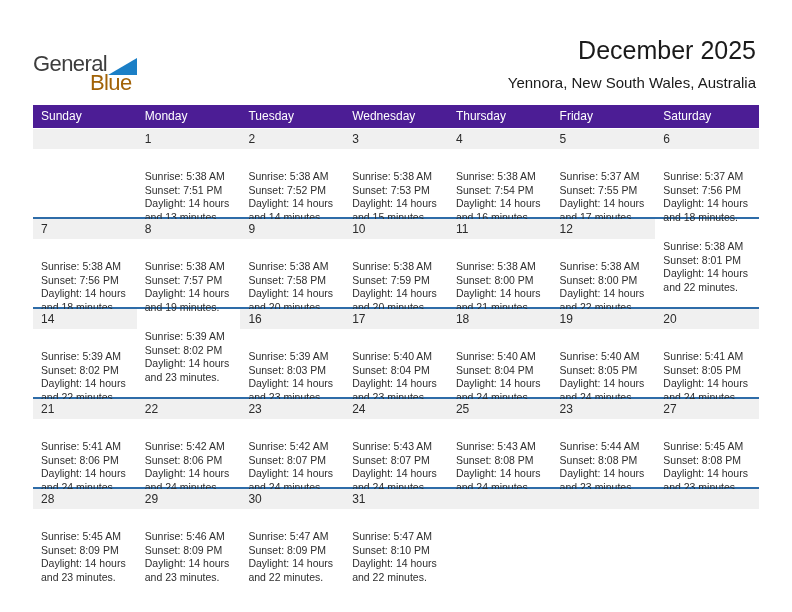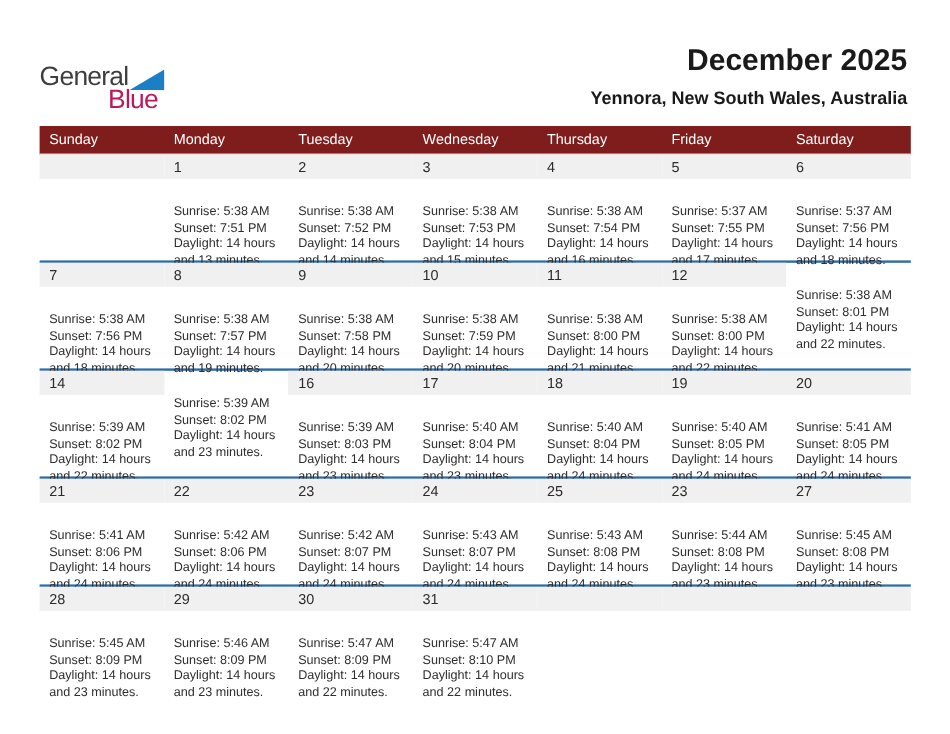--- a/index.html
+++ b/index.html
@@ -6,30 +6,30 @@
   .page {
     position:relative; width:792px; height:612px; background:#ffffff;
     font-family:"Liberation Sans", sans-serif; overflow:hidden;
   }
 
   
   .logo { position:absolute; left:33px; top:53px; }
   .logo-top { display:flex; align-items:flex-end; }
   .logo-general { font-size:22px; color:#3d3d3d; letter-spacing:-0.6px; line-height:1; }
   .logo-triangle { margin-left:1px; display:block; }
-  .logo-blue { font-size:22px; color:#be185d; letter-spacing:-0.6px; line-height:1; margin:-3px 0 0 57px; }
+  .logo-blue { font-size:22px; color:#a16207; letter-spacing:-0.6px; line-height:1; margin:-3px 0 0 57px; }
 
   
-  .title-block { position:absolute; top:38px; right:36px; text-align:right;font-weight:bold; }
+  .title-block { position:absolute; top:38px; right:36px; text-align:right; }
   .title { font-size:25px; color:#1a1a1a; line-height:1; }
   .subtitle { font-size:15px; color:#1a1a1a; line-height:1; margin-top:12px; }
 
   
   .calendar { position:absolute; left:33px; top:105px; width:726px; }
-  .weekday-row { display:flex; background:#7f1d1d; border-bottom:1px solid #ffffff; }
+  .weekday-row { display:flex; background:#4c1d95; border-bottom:1px solid #ffffff; }
   .weekday-cell { flex:1 1 0; color:#ffffff; font-size:12px; padding:4px 0 5px 8px; }
   .week-row { display:flex; height:88px; }
   .week-row + .week-row { border-top:2px solid #2e6ca8; }
   .day-cell { flex:1 1 0; min-width:0; }
   .day-num {
     height:20px; background:#f0f0f0; font-size:12px; color:#2b2b2b;
     padding:3px 0 0 8px; box-sizing:border-box;
   }
   .day-details { padding:5px 6px 0 8px; font-size:10.5px; line-height:13.6px; color:#2e2e2e;margin-top:16px; }
 </style>

